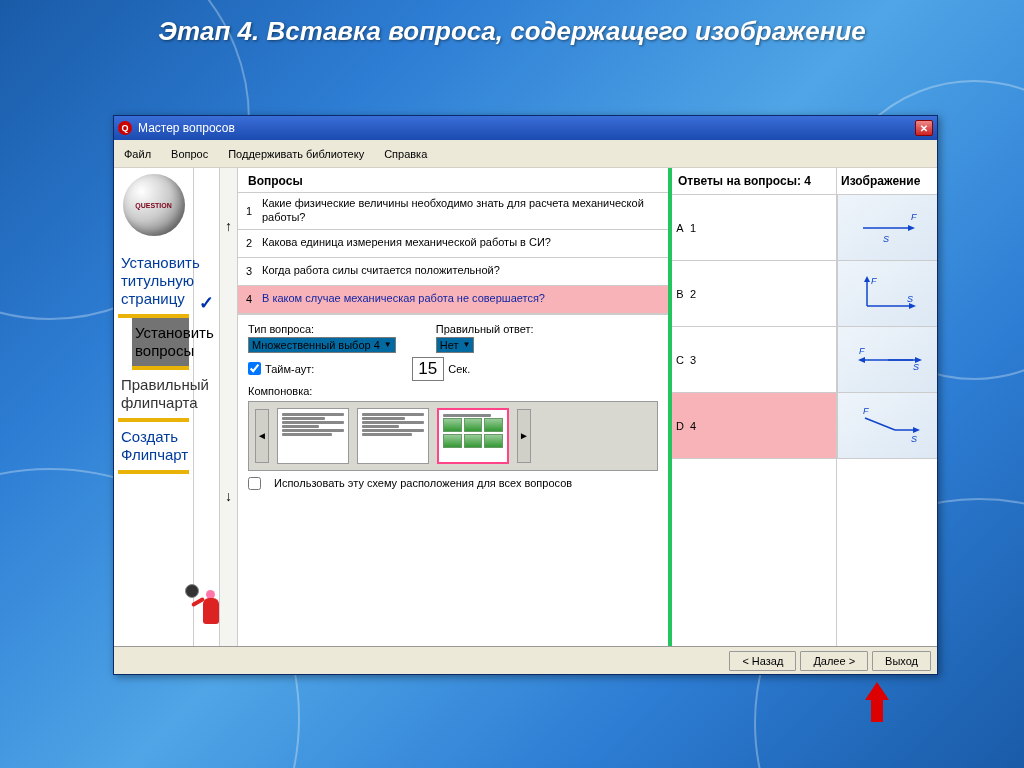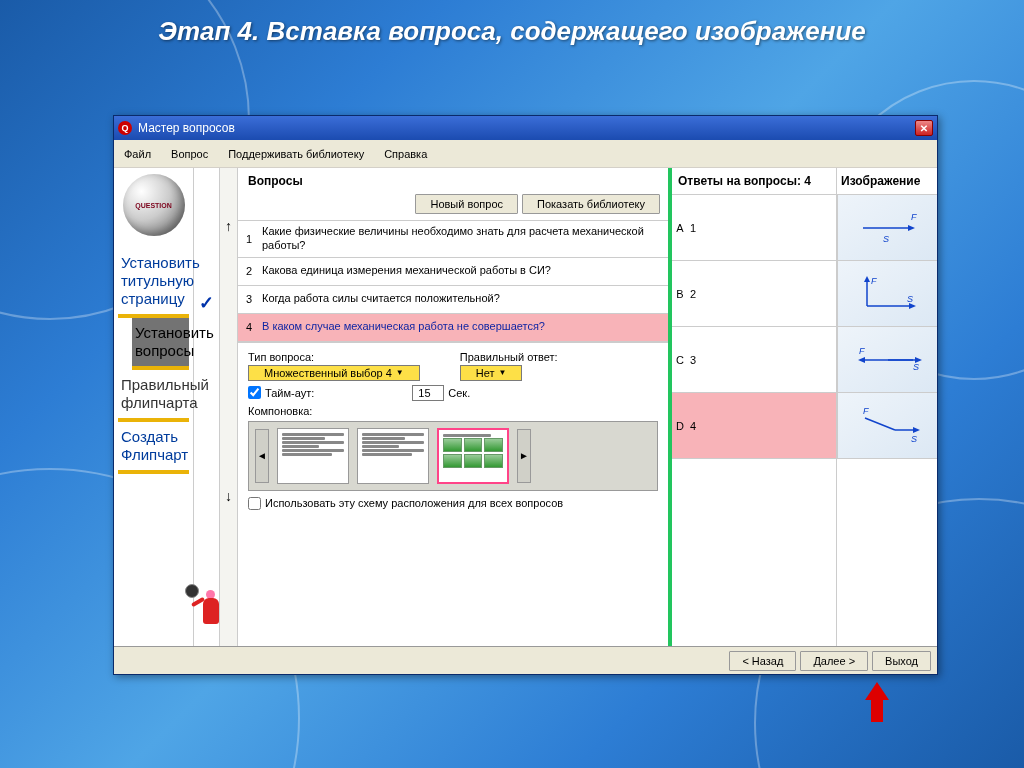--- a/index.html
+++ b/index.html
@@ -92,40 +92,40 @@
 .q-num { width: 22px; text-align: center; flex-shrink: 0; }
 .q-text { flex: 1; padding: 4px 6px 4px 2px; line-height: 1.25; }
 .q-row.selected { background: #f8b3b8; }
 .q-row.selected .q-text { color: #1026a3; }
 .params {
   padding: 8px 10px; border-top: 1px solid #ccc; font-size: 11px; background: white;
 }
 .param-row { display: flex; gap: 40px; align-items: center; margin-bottom: 4px; }
 .param-label { margin-bottom: 2px; }
 .select-box {
-  border: 1px solid #7a7a7a; padding: 1px 15px; font-size: 11px;
-  display: inline-flex; align-items: center; background: #fde047;
+  border: 1px solid #7a7a7a; padding: 1px 3px; font-size: 11px;
+  display: inline-flex; align-items: center; background: #0369a1;
 }
 .select-box .caret { margin-left: 4px; font-size: 8px; }
-.input-box { border: 1px solid #7a7a7a; padding: 1px 5px; font-size: 11px; width: 32px; background: white; }
+.input-box { border: 1px solid #7a7a7a; padding: 1px 5px; font-size: 17px; width: 32px; background: white; }
 .checkbox-row { display: flex; align-items: center; gap: 4px; margin: 4px 0; }
 .layout-panel {
   border: 1px solid #999; background: #d8d8d0; padding: 6px; margin-top: 4px;
   display: flex; gap: 8px; align-items: center;
 }
 .layout-opt {
   width: 72px; height: 56px; background: white; border: 1px solid #999;
   padding: 4px; display: flex; flex-direction: column; gap: 1px; cursor: pointer;
 }
 .layout-opt.selected { border: 2px solid #f48; }
 .lo-line { height: 3px; background: #888; border-radius: 1px; }
 .lo-grid { display: grid; grid-template-columns: 1fr 1fr 1fr; gap: 2px; }
 .lo-cell { height: 14px; background: linear-gradient(#9c9, #393); border: 1px solid #696; }
 .scroll-arrow { width: 14px; height: 54px; background: #d0d0c8; border: 1px solid #999; display: flex; align-items: center; justify-content: center; font-size: 10px; cursor: pointer; }
-.checkbox-final { display: flex; align-items: center; gap: 4px; font-size: 11px; margin-top: 6px; }
+.checkbox-final { display: flex; align-items: center; gap: 13px; font-size: 11px; margin-top: 6px; }
 .answers-panel {
   width: 265px; display: flex; background: white;
 }
 .answers-col { flex: 1; border-right: 1px solid #ccc; }
 .ans-header { font-size: 12px; font-weight: bold; padding: 6px 6px; border-bottom: 1px solid #ccc; }
 .ans-row {
   display: flex; align-items: center; height: 66px; border-bottom: 1px solid #ccc;
   font-size: 11px;
 }
 .ans-letter { width: 16px; text-align: center; }
@@ -201,24 +201,20 @@
       </div>
     </div>
 
     <div class="arrow-col">
       <span class="arrow-btn">↑</span>
       <span class="arrow-btn">↓</span>
     </div>
 
     <div class="main-panel">
       <div class="section-header">Вопросы</div>
-      <div class="buttons-row">
-        <button class="std-btn">Новый вопрос</button>
-        <button class="std-btn">Показать библиотеку</button>
-      </div>
       <div class="q-list" id="q-list">
           <div class="q-row">
             <div class="q-num">1</div>
             <div class="q-text">Какие физические величины необходимо знать для расчета механической работы?</div>
           </div>
           <div class="q-row">
             <div class="q-num">2</div>
             <div class="q-text">Какова единица измерения  механической работы в СИ?</div>
           </div>
           <div class="q-row">

